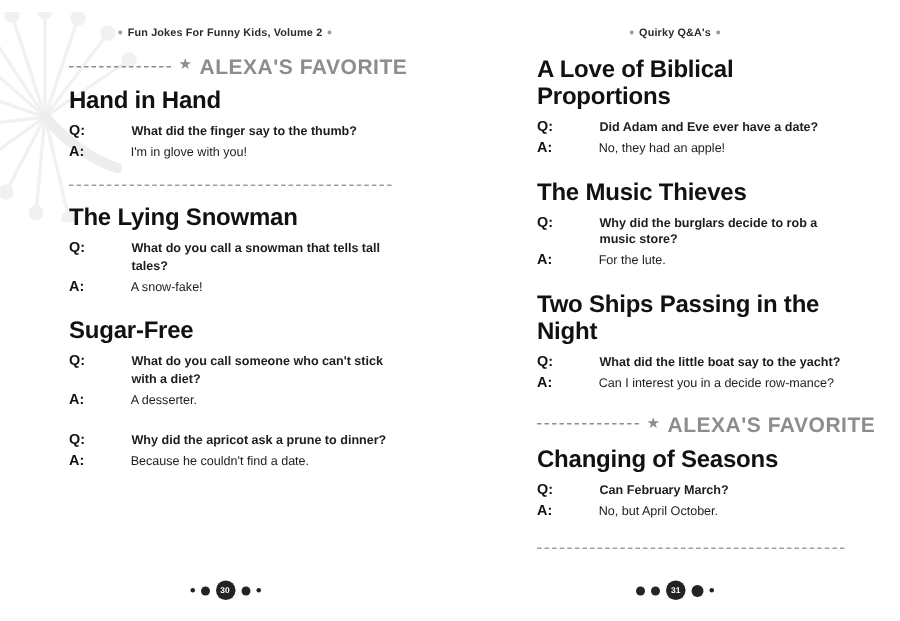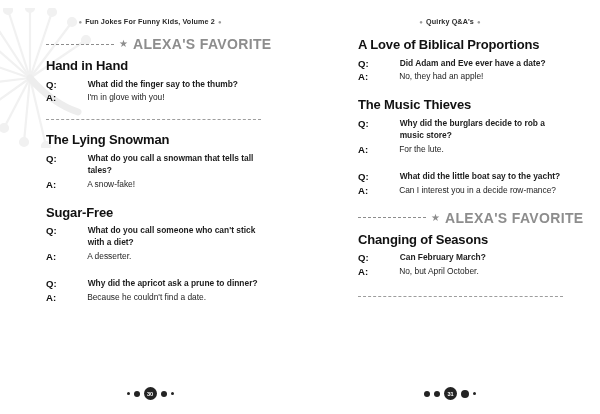--- a/index.html
+++ b/index.html
@@ -107,21 +107,21 @@
     margin: 10px 0 13px 0;
     width: 215px;
   }
   .rule.short { width: 205px; }
 
   
   .joke { margin-bottom: 15px; }
   .joke:last-child { margin-bottom: 0; }
 
   .joke-title {
-    font-size: 13px;
+    font-size: 16px;
     font-weight: bold;
     letter-spacing: -0.15px;
     color: #111111;
     line-height: 1.12;
     margin-bottom: 5px;
   }
 
   .qa-line {
     display: flex;
     align-items: flex-start;
@@ -317,20 +317,21 @@
           <span class="qa-tag">Q:</span>
           <span class="qa-text">Why did the burglars decide to rob a music store?</span>
         </div>
         <div class="qa-line answer">
           <span class="qa-tag">A:</span>
           <span class="qa-text">For the lute.</span>
         </div>
       </div>
 
       <div class="joke">
+        <div class="joke-title">Two Ships Passing in the Night</div>
         <div class="qa-line question">
           <span class="qa-tag">Q:</span>
           <span class="qa-text">What did the little boat say to the yacht?</span>
         </div>
         <div class="qa-line answer">
           <span class="qa-tag">A:</span>
           <span class="qa-text">Can I interest you in a decide row-mance?</span>
         </div>
       </div>
 

